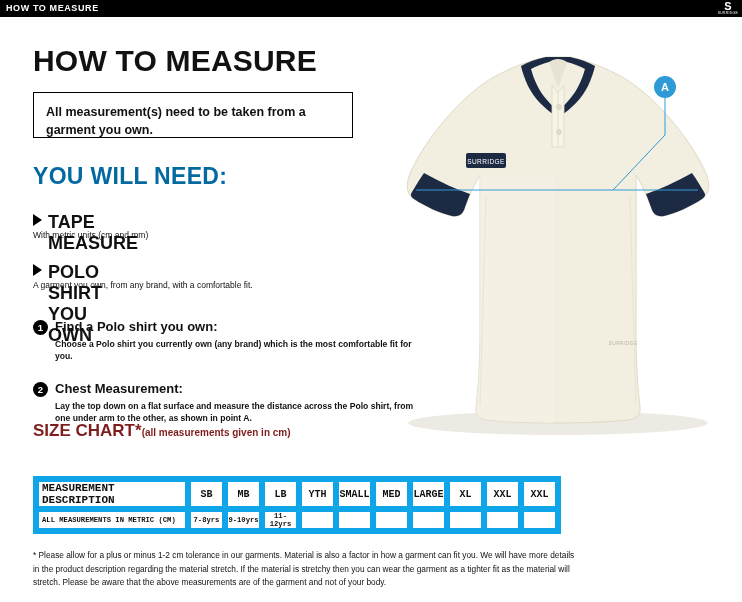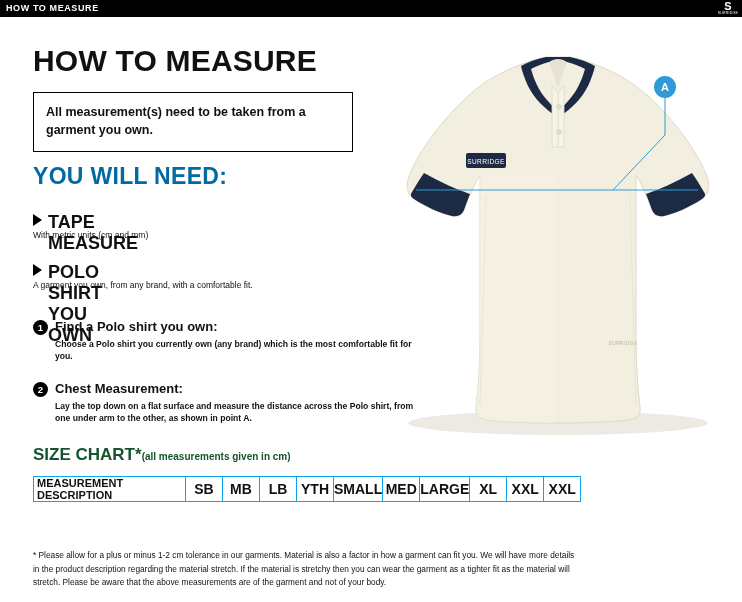--- a/index.html
+++ b/index.html
@@ -73,21 +73,21 @@
     letter-spacing: 0.2px;
     color: #111111;
   }
 
   
   .callout {
     position: absolute;
     left: 33px;
     top: 75px;
     width: 320px;
-    height: 60px;
+    height: 46px;
     border: 1px solid #000000;
     box-sizing: border-box;
   }
   .callout-text {
     position: absolute;
     left: 12px;
     top: 11px;
     width: 296px;
     font-size: 12.5px;
     font-weight: bold;
@@ -163,53 +163,54 @@
     line-height: 1.45;
     color: #111111;
   }
   .step-1 { top: 303px; }
   .step-2 { top: 365px; }
 
   
   .sizechart-head {
     position: absolute;
     left: 33px;
-    top: 428px;
+    top: 404px;
     font-size: 17px;
     font-weight: bold;
-    color: #14532d;
+    color: #7f1d1d;
     white-space: nowrap;
   }
   .sizechart-head .note {
     font-size: 10px;
     font-weight: bold;
   }
   table.sizechart {
     position: absolute;
     left: 33px;
     top: 459px;
     border-collapse: collapse;
     font-size: 8.3px;
     font-weight: bold;
     color: #111111;
   }
   table.sizechart td, table.sizechart th {
-    border: 1px solid #0ea5e9;
+    border: 6px solid #0ea5e9;
     padding: 0;
     text-align: center;
     height: 15px;
     box-sizing: border-box;
+    font-family: Liberation Mono, monospace;
   }
   table.sizechart th.desc, table.sizechart td.desc {
     text-align: left;
     padding-left: 3px;
     width: 152px;
   }
   table.sizechart th {
-    font-size: 14px;
+    font-size: 10px;
   }
   table.sizechart th.desc {
     font-size: 11px;
   }
   table.sizechart td.col, table.sizechart th.col {
     width: 37px;
   }
   table.sizechart td.small-txt {
     font-size: 7.2px;
   }
@@ -312,20 +313,33 @@
       <th class="col">SB</th>
       <th class="col">MB</th>
       <th class="col">LB</th>
       <th class="col">YTH</th>
       <th class="col">SMALL</th>
       <th class="col">MED</th>
       <th class="col">LARGE</th>
       <th class="col">XL</th>
       <th class="col">XXL</th>
       <th class="col">XXL</th>
+    </tr>
+    <tr>
+      <td class="desc small-txt">ALL MEASUREMENTS IN METRIC (CM)</td>
+      <td class="col small-txt">7-8yrs</td>
+      <td class="col small-txt">9-10yrs</td>
+      <td class="col small-txt">11-12yrs</td>
+      <td class="col small-txt"></td>
+      <td class="col small-txt"></td>
+      <td class="col small-txt"></td>
+      <td class="col small-txt"></td>
+      <td class="col small-txt"></td>
+      <td class="col small-txt"></td>
+      <td class="col small-txt"></td>
     </tr>
   </tbody>
     </table>
 
   <div class="footnote">* Please allow for a plus or minus 1-2 cm tolerance in our garments. Material is also a factor in how a garment can fit you. We will have more details in the product description regarding the material stretch.  If the material is stretchy then you can wear the garment as a tighter fit as the material will stretch.  Please be aware that the above measurements are of the garment and not of your body.</div>
 
   <div class="shirt-wrap">
 
     <svg class="leader" width="360" height="420" viewBox="0 0 360 420">
 

